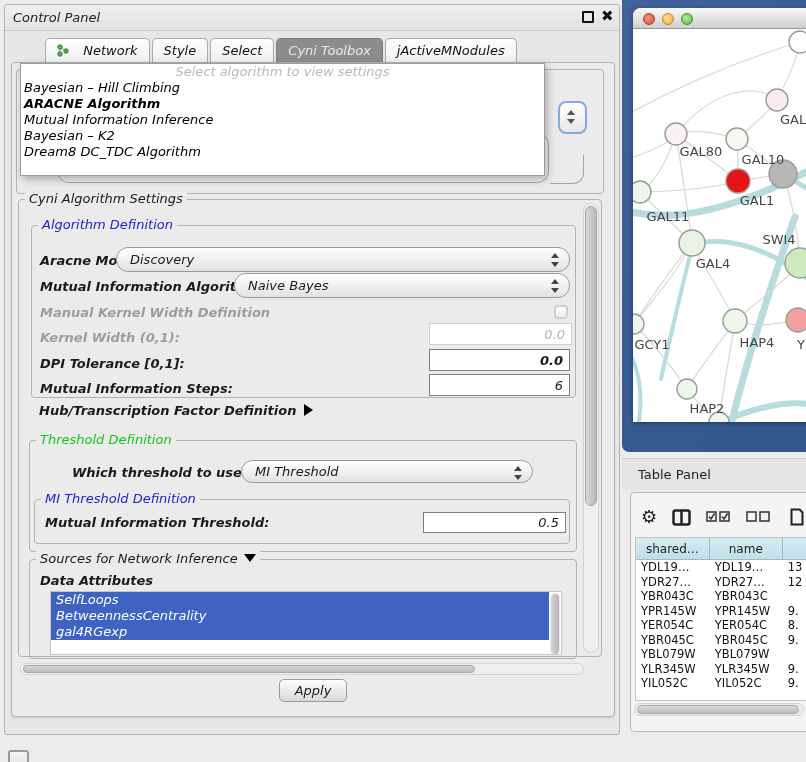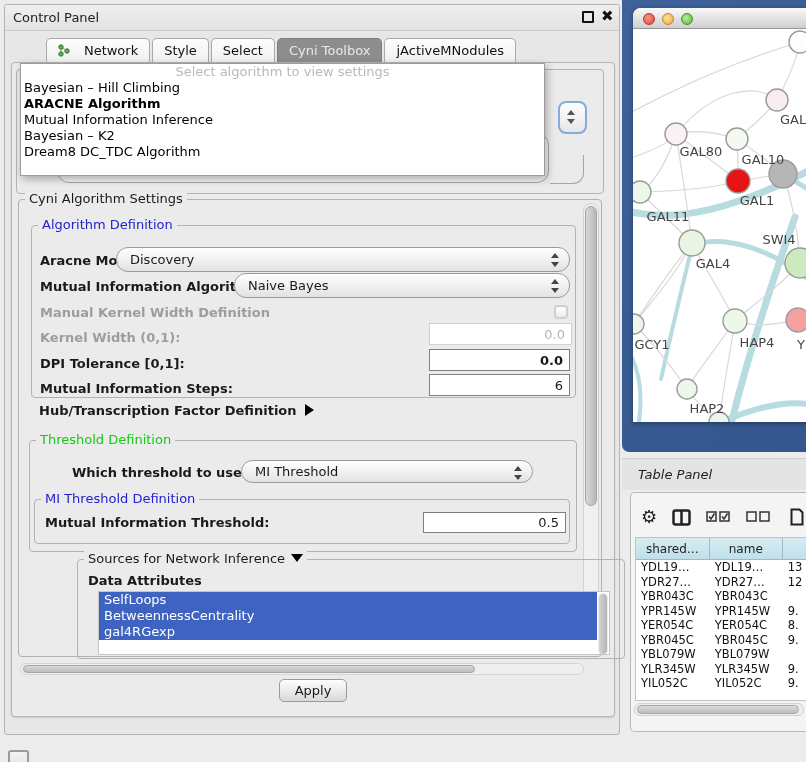--- a/index.html
+++ b/index.html
@@ -1,21 +1,21 @@
 <!DOCTYPE html>
 <html><head>
 <meta charset="utf-8">
 <style>
   * { margin:0; padding:0; box-sizing:border-box; }
   html,body { width:806px; height:762px; overflow:hidden; }
   body { background:#ececec; font-family:"DejaVu Sans","Liberation Sans",sans-serif; font-size:13px; color:#1a1a1a; position:relative; }
   .abs { position:absolute; }
 
   
-  #control-panel { left:4px; top:4px; width:616px; height:731px; background:#e7e7e7; border:1px solid #b3b3b3; border-radius:3px; }
+  #control-panel { left:4px; top:4px; width:616px; height:731px; background:#e7e7e7; border:1px solid #b3b3b3; border-radius:3px;font-style:italic; }
   #cp-titlebar { left:0; top:0; width:100%; height:26px; background:linear-gradient(#efefef,#e2e2e2); border-bottom:1px solid #cacaca; border-radius:3px 3px 0 0; }
   #cp-title { left:8px; top:5px; font-size:13px; color:#222; }
   #cp-float { left:577px; top:6px; width:12px; height:12px; border:2px solid #111; border-radius:1px; }
   #cp-close { left:596px; top:2px; font-size:15px; font-weight:bold; color:#111; }
 
   
   #tab-strip { left:0; top:30px; width:100%; height:27px; display:flex; justify-content:center; align-items:flex-end; padding-right:60px; }
   .tab { height:24px; display:flex; align-items:center; gap:14px; padding:0 11px; background:linear-gradient(#fdfdfd,#f0f0f0); border:1px solid #a9a9a9; border-bottom:none; border-radius:5px 5px 0 0; margin-right:2px; font-size:13px; color:#111; }
   .tab.selected { background:#8d8d8d; color:#e9e9e9; border-color:#7e7e7e; }
 
@@ -61,21 +61,21 @@
 
   .checkbox { position:absolute; width:14px; height:14px; border:2px solid #cfcfcf; border-radius:4px; background:linear-gradient(#fefefe,#ececec); }
 
   .tri-right { display:inline-block; width:0; height:0; border-top:6px solid transparent; border-bottom:6px solid transparent; border-left:9px solid #000; vertical-align:-1px; margin-left:8px; }
   .tri-down { display:inline-block; width:0; height:0; border-left:6px solid transparent; border-right:6px solid transparent; border-top:8px solid #000; vertical-align:1px; margin-left:6px; }
 
   #threshold-group { left:10px; top:240px; width:548px; height:112px; }
   #mi-group { left:4px; top:58px; width:536px; height:45px; border:1px solid #b2b2b2; border-radius:4px; position:absolute; }
   #mi-group > .legend { position:absolute; top:-9px; left:6px; background:#ebebeb; padding:0 4px; }
 
-  #sources-group { left:10px; top:359px; width:548px; height:100px;margin-left:48px; }
+  #sources-group { left:10px; top:359px; width:548px; height:100px; }
   #attr-list { position:absolute; left:20px; top:31px; width:512px; height:64px; background:#fff; border:1px solid #c6c6c6; overflow:hidden; }
   .attr-item { height:16px; line-height:16px; padding-left:5px; background:#3e63c0; color:#fff; font-size:13px; width:calc(100% - 12px); }
   #attr-vscroll { position:absolute; right:1px; top:1px; width:10px; height:62px; background:#ececec; border-radius:5px; }
   #attr-vscroll .thumb { position:absolute; left:1px; top:1px; width:8px; height:60px; background:linear-gradient(90deg,#d5d5d5,#b5b5b5); border-radius:4px; }
 
   #cyni-hscroll { left:8px; top:600px; width:564px; height:12px; background:#efefef; border:1px solid #d5d5d5; border-radius:6px; }
   #cyni-hscroll .thumb { position:absolute; left:2px; top:1px; width:452px; height:8px; background:linear-gradient(#d8d8d8,#bdbdbd); border:1px solid #a8a8a8; border-radius:4px; }
 
   #apply-btn { left:50%; transform:translateX(-50%); top:616px; width:68px; height:23px; border:1px solid #9a9a9a; border-radius:5px; background:linear-gradient(#fefefe,#d9d9d9); font-size:13px; display:flex; align-items:center; justify-content:center; }
 
@@ -90,21 +90,21 @@
   #desktop { left:622px; top:0; width:184px; height:452px; background:linear-gradient(135deg,#40629b,#33568c); border-bottom-left-radius:7px; }
   #net-window { position:absolute; left:11px; top:8px; width:200px; height:414px; border-radius:8px 8px 0 0; overflow:hidden; background:#fff; box-shadow:0 1px 4px rgba(0,0,0,.4); }
   #net-titlebar { position:absolute; left:0; top:0; width:100%; height:21px; background:linear-gradient(#f9f9f9,#cfcfcf); border-bottom:1px solid #979797; }
   .traffic { position:absolute; top:5px; width:12px; height:12px; border-radius:50%; }
   #tl-red   { left:10px; background:radial-gradient(circle at 4px 4px,#f雄,#d44); background:radial-gradient(circle at 4px 4px,#f99389,#d9453a); border:1px solid #b13a31; }
   #tl-yellow{ left:29px; background:radial-gradient(circle at 4px 4px,#fde09a,#f0a72c); border:1px solid #c08b23; }
   #tl-green { left:48px; background:radial-gradient(circle at 4px 4px,#b9ecA0,#56b135); background:radial-gradient(circle at 4px 4px,#b9eca0,#56b135); border:1px solid #47912c; border:1px solid #47912c; }
   #net-canvas { position:absolute; left:0; top:21px; width:173px; height:393px; background:#fff; overflow:hidden; }
 
   
-  #tp-header { left:622px; top:458px; width:184px; height:32px; background:#e4e4e4; border-top:1px solid #cdcdcd;font-style:italic; }
+  #tp-header { left:622px; top:458px; width:184px; height:32px; background:#e4e4e4; border-top:1px solid #cdcdcd; }
   #tp-title { left:16px; top:8px; font-size:13px; color:#222; }
   #tp-body { left:630px; top:492px; width:176px; height:240px; background:#f4f4f4; border:1px solid #b9b9b9; border-radius:5px 0 0 5px; border-right:none; }
   #tp-toolbar { position:absolute; left:10px; top:10px; width:166px; height:28px; display:flex; align-items:center; gap:15px; }
   #tp-table { position:absolute; left:4px; top:44px; width:172px; height:164px; background:#fff; border:1px solid #c3c3c3; border-right:none; overflow:hidden; }
   #tp-colhead { display:flex; height:22px; background:linear-gradient(#d6ecf2,#bfdfe9); border-bottom:1px solid #9fb9c2; }
   .tp-th { border-right:1px solid #9fb9c2; font-size:12px; color:#222; display:flex; align-items:center; justify-content:center; }
   #tp-rows { position:absolute; left:0; top:22px; width:100%; height:136px; overflow:hidden; }
   .tp-row { display:flex; height:14.5px; }
   .tp-td { font-size:11.5px; line-height:14.5px; color:#111; white-space:nowrap; overflow:hidden; padding-left:5px; }
   #tp-hscroll { position:absolute; left:3px; top:210px; width:170px; height:13px; background:#ededed; border:1px solid #d2d2d2; border-radius:6px; }

